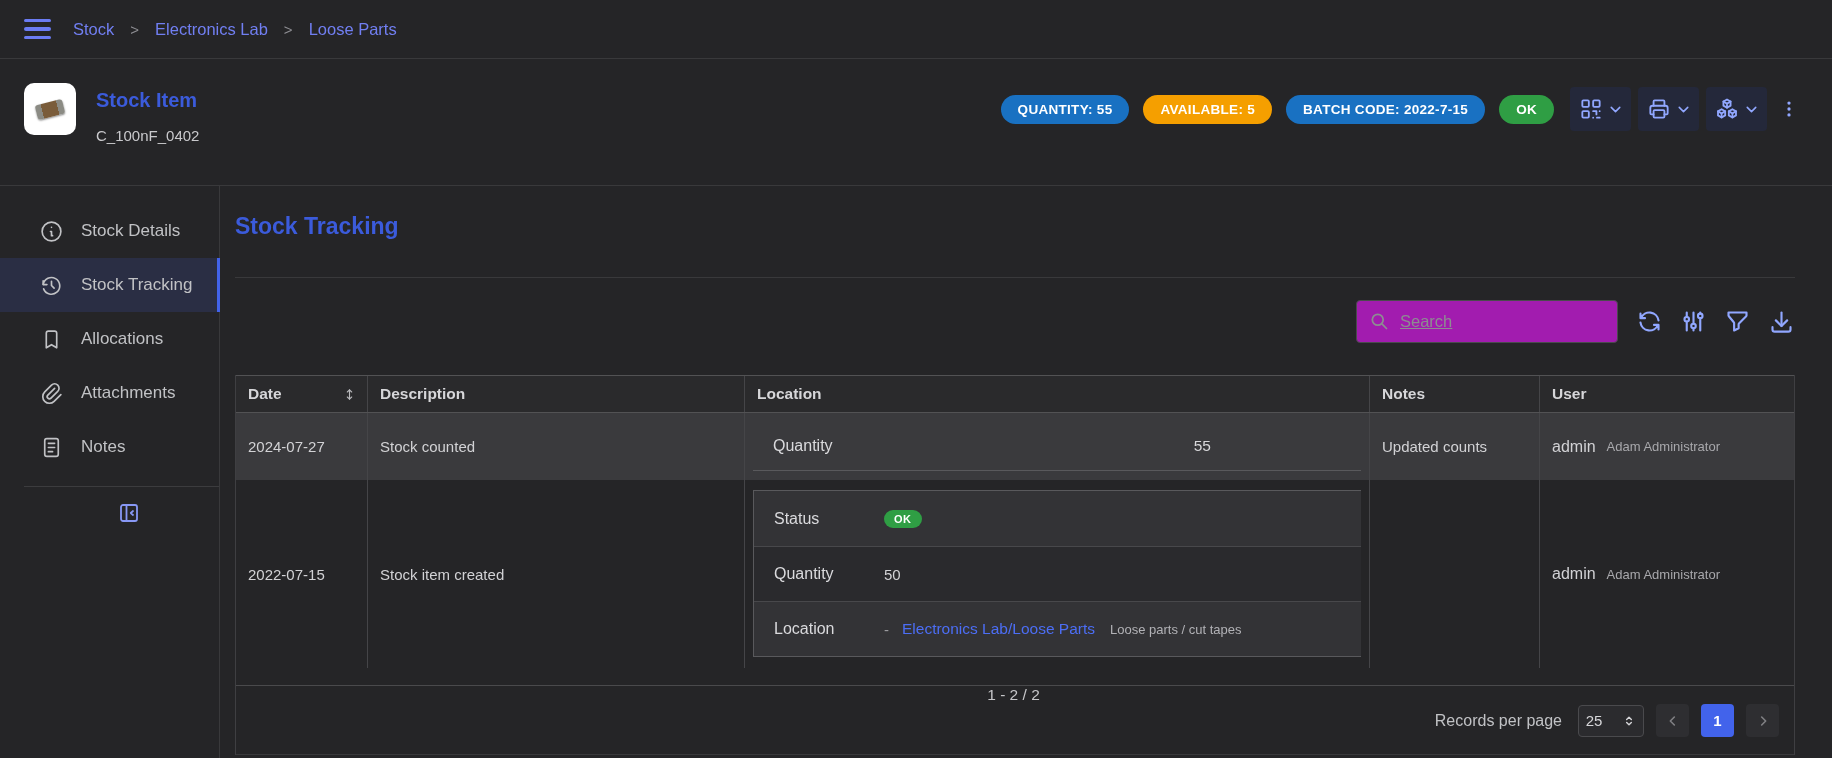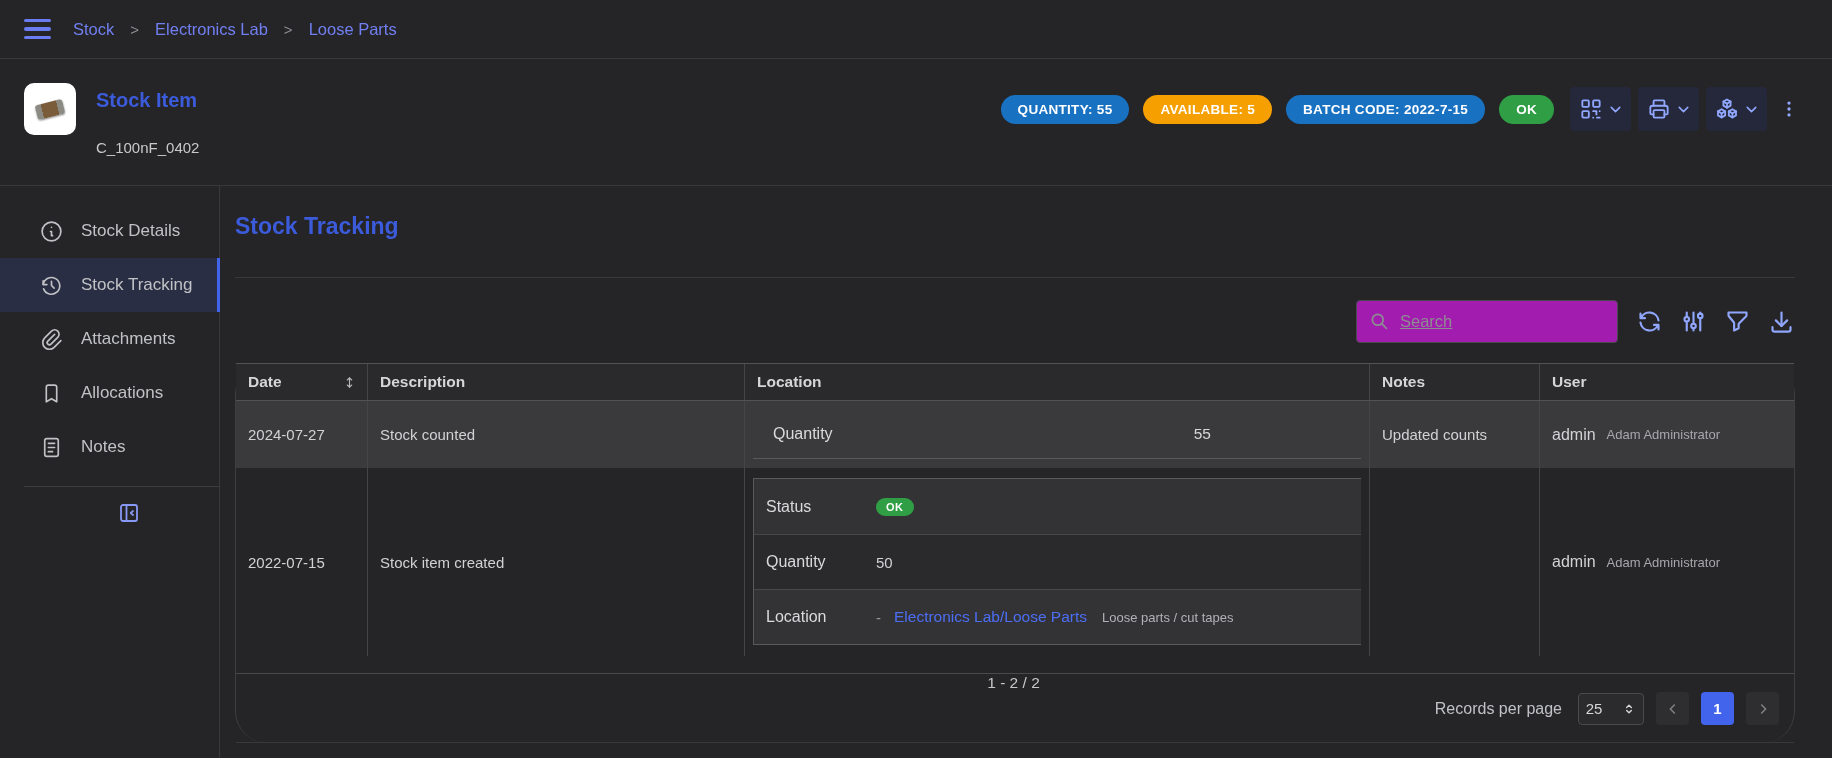--- a/index.html
+++ b/index.html
@@ -15,21 +15,21 @@
   .crumb-sep { color:#8e8e93; font-size:15px; }
 
   
   .item-header { height:127px; display:flex; align-items:flex-start; padding:24px 28px 0 24px; border-bottom:1px solid #39393b; }
   .thumb { width:52px; height:52px; background:#fff; border-radius:10px; display:flex; align-items:center; justify-content:center; cursor:pointer; }
   .cap { width:28px; height:15px; border-radius:3px; transform:rotate(-14deg);
          background:linear-gradient(90deg,#8b8b84 0 22%, #7a5c3a 22% 78%, #8b8b84 78% 100%);
          box-shadow:0 1px 2px rgba(0,0,0,.45); }
   .titles { margin-left:20px; }
   .titles h1 { font-size:20px; font-weight:bold; color:#3b5bdb; line-height:22px; margin-top:6px; }
-  .subtitle { margin-top:28px; font-size:15px; color:#c9c9cc; }
+  .subtitle { margin-top:16px; font-size:15px; color:#c9c9cc; }
   .badges { margin-left:auto; display:flex; align-items:center; gap:14px; height:52px; }
   .badge { height:29px; display:flex; align-items:center; padding:0 17px; border-radius:15px;
            color:#fff; font-size:13.5px; font-weight:bold; letter-spacing:.3px; white-space:nowrap; }
   .badge.blue   { background:#1971c2; }
   .badge.orange { background:#f59f00; }
   .badge.green  { background:#2f9e44; }
   .actions { display:flex; align-items:center; gap:7px; margin-left:16px; height:52px; }
   .action-btn { width:61px; height:44px; background:#24283a; border:none; border-radius:4px; color:#91a7ff;
                 display:flex; align-items:center; justify-content:center; gap:3px; cursor:pointer; }
   .dots-btn { width:30px; height:44px; background:none; border:none; color:#91a7ff; display:flex; align-items:center; justify-content:center; cursor:pointer; }
@@ -54,42 +54,42 @@
   .toolbar { margin-top:22px; display:flex; justify-content:flex-end; align-items:center; gap:17px; }
   .search-box { width:262px; height:43px; border:1px solid #4a4a4d; background:#a21caf; border-radius:4px;
                 display:flex; align-items:center; padding:0 12px; gap:10px; color:#8d8d91; margin-right:1px;text-decoration:underline; }
   .search-box svg { width:21px; height:21px; flex:none; }
   .search-box input { flex:1; background:none; border:none; outline:none; color:#d0d0d3; font-size:16.5px; font-family:"Liberation Sans", sans-serif; }
   .search-box input::placeholder { color:#8d8d91; }
   .tool-btn { background:none; border:none; color:#91a7ff; width:27px; height:27px; cursor:pointer; padding:0; }
   .tool-btn svg { width:27px; height:27px; }
 
   
-  .tbl { margin-top:20px; border-left:1px solid #3f3f42; border-right:1px solid #3f3f42; font-size:15px;border-radius:32px; }
+  .tbl { margin-top:32px; border-left:1px solid #3f3f42; border-right:1px solid #3f3f42; font-size:15px; }
   .t-cell { border-right:1px solid #454548; padding-left:12px; height:100%; display:flex; align-items:center; overflow:hidden; }
   .t-cell:last-child { border-right:none; }
   .c-date { width:132px; flex:none; }
   .c-desc { width:377px; flex:none; }
   .c-details { width:625px; flex:none; }
   .c-notes { width:170px; flex:none; }
   .c-user { flex:1; }
   .t-head { display:flex; height:38px; background:#2a2a2c; border-top:1px solid #525254; border-bottom:1px solid #525254;
             font-weight:bold; color:#d6d6d9; font-size:15.5px; }
   .sort-ico { margin-left:auto; margin-right:10px; color:#b9b9bc; }
   .t-row { display:flex; }
   .row-hl { background:#3a3a3d; height:67px; }
   .row-plain { background:#252527; height:188px; }
   .cell-text { color:#d2d2d5; }
   .details-cell { display:block; padding:9px 8px 0 8px; }
   .d-line { height:49px; display:flex; align-items:center; padding-left:20px; border-bottom:1px solid #59595c; }
   .d-label { width:110px; font-size:16px; color:#dadadd; flex:none; }
   .d-value-right { flex:1; text-align:right; padding-right:150px; font-size:15.5px; color:#d8d8db; }
   .details-cell-2 { display:block; padding:10px 8px 0 8px; }
   .nested { border:1px solid #59595c; border-right:none; }
-  .n-row { height:55px; display:flex; align-items:center; padding-left:12px; }
+  .n-row { height:55px; display:flex; align-items:center; padding-left:20px; }
   .n-row.odd { background:#333336; }
   .n-row.even { background:#2a2a2d; }
   .n-row + .n-row { border-top:1px solid #48484b; }
   .ok-pill { background:#2f9e44; color:#fff; font-size:11px; font-weight:bold; padding:3px 10px; border-radius:10px; letter-spacing:.5px; }
   .loc-dash { color:#9a9a9e; margin-right:13px; }
   .loc-link { color:#4c6ef5; font-size:15.5px; text-decoration:none; cursor:pointer; }
   .loc-note { font-size:13px; color:#b2b2b6; margin-left:15px; }
   .user-cell { gap:11px; }
   .u-name { font-size:16px; color:#d2d2d5; }
   .u-full { font-size:13px; color:#a8a8ac; }
@@ -223,32 +223,32 @@
             <path d="M12 8v4l2.5 2.5"></path>
               <path d="M4.05 11a8 8 0 1 1 .4 4.2"></path>
               <path d="M4 7.5v3.6h3.6"></path>
           </svg>
         </span>
         <span>Stock Tracking</span>
       </div>
       <div class="side-item">
         <span>
           <svg viewBox="0 0 24 24" fill="none" stroke="currentColor" stroke-width="1.6" stroke-linecap="round" stroke-linejoin="round">
+            <path d="M9 4h6a2 2 0 0 1 2 2v14l-5-3-5 3V6a2 2 0 0 1 2-2z"></path>
+          </svg>
+        </span>
+        <span>Allocations</span>
+      </div>
+      <div class="side-item">
+        <span>
+          <svg viewBox="0 0 24 24" fill="none" stroke="currentColor" stroke-width="1.6" stroke-linecap="round" stroke-linejoin="round">
             <path d="M15 7l-6.5 6.5a1.5 1.5 0 0 0 3 3l6.5-6.5a3 3 0 0 0-6-6l-6.5 6.5a4.5 4.5 0 0 0 9 9L21 13"></path>
           </svg>
         </span>
         <span>Attachments</span>
-      </div>
-      <div class="side-item">
-        <span>
-          <svg viewBox="0 0 24 24" fill="none" stroke="currentColor" stroke-width="1.6" stroke-linecap="round" stroke-linejoin="round">
-            <path d="M9 4h6a2 2 0 0 1 2 2v14l-5-3-5 3V6a2 2 0 0 1 2-2z"></path>
-          </svg>
-        </span>
-        <span>Allocations</span>
       </div>
       <div class="side-item">
         <span>
           <svg viewBox="0 0 24 24" fill="none" stroke="currentColor" stroke-width="1.6" stroke-linecap="round" stroke-linejoin="round">
             <rect x="5.5" y="3.5" width="13" height="17" rx="2"></rect>
               <path d="M9 8h6"></path>
               <path d="M9 12h6"></path>
               <path d="M9 16h4"></path>
           </svg>
         </span>

